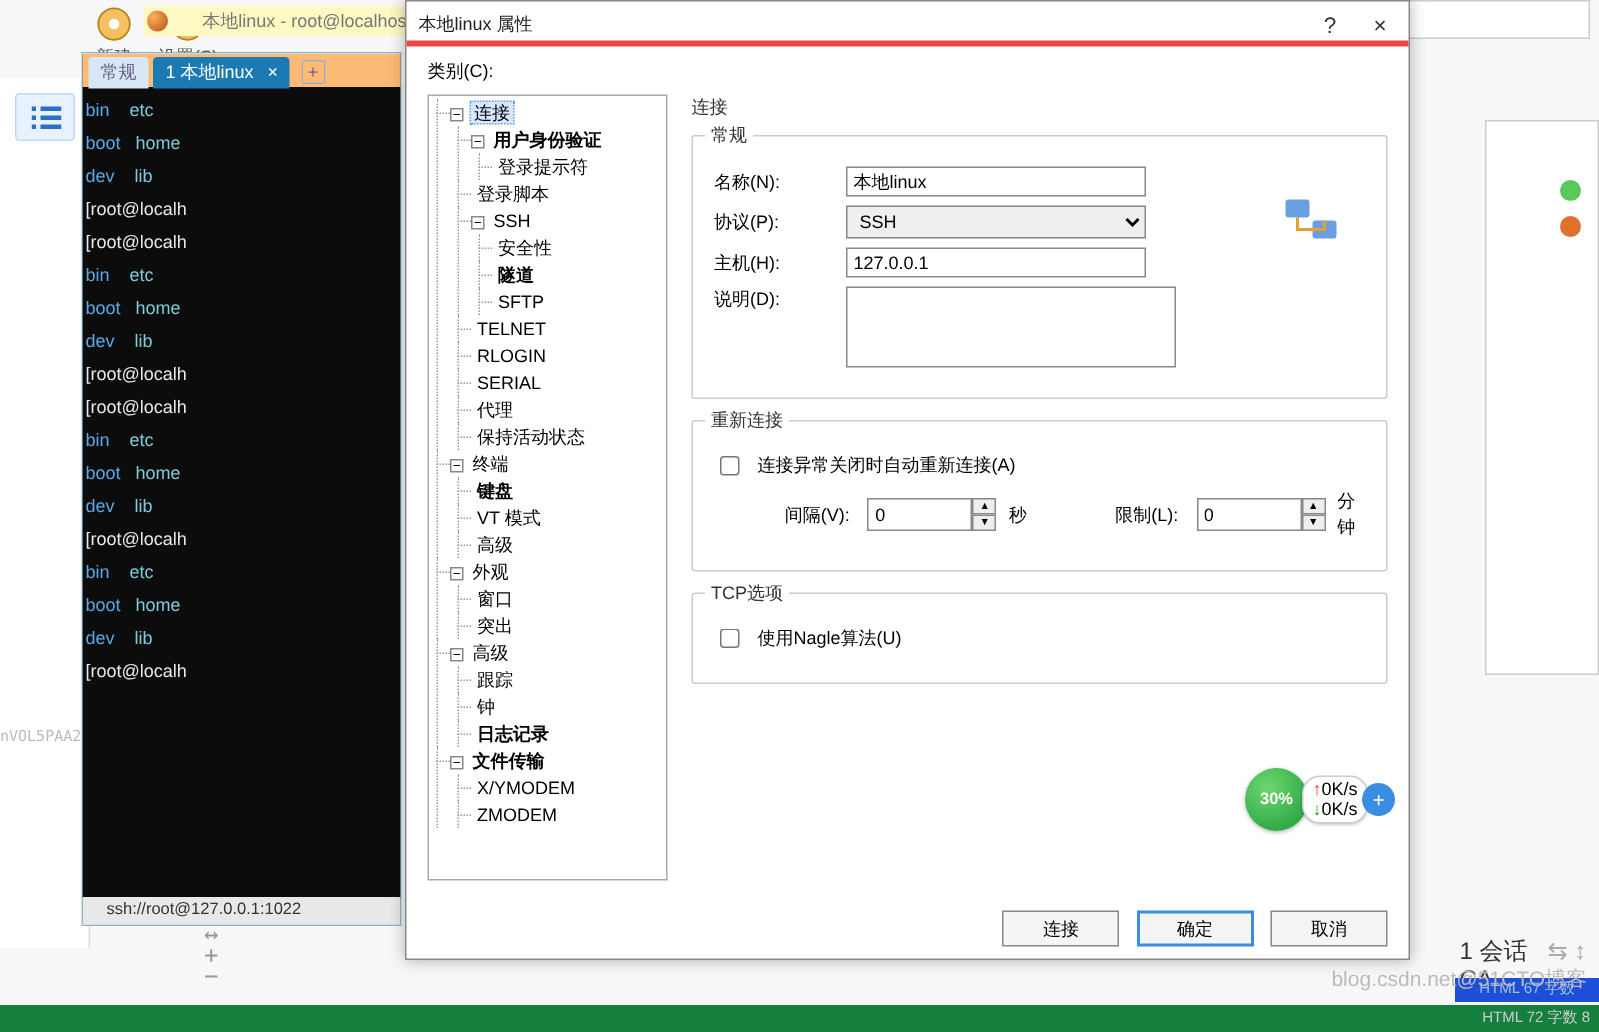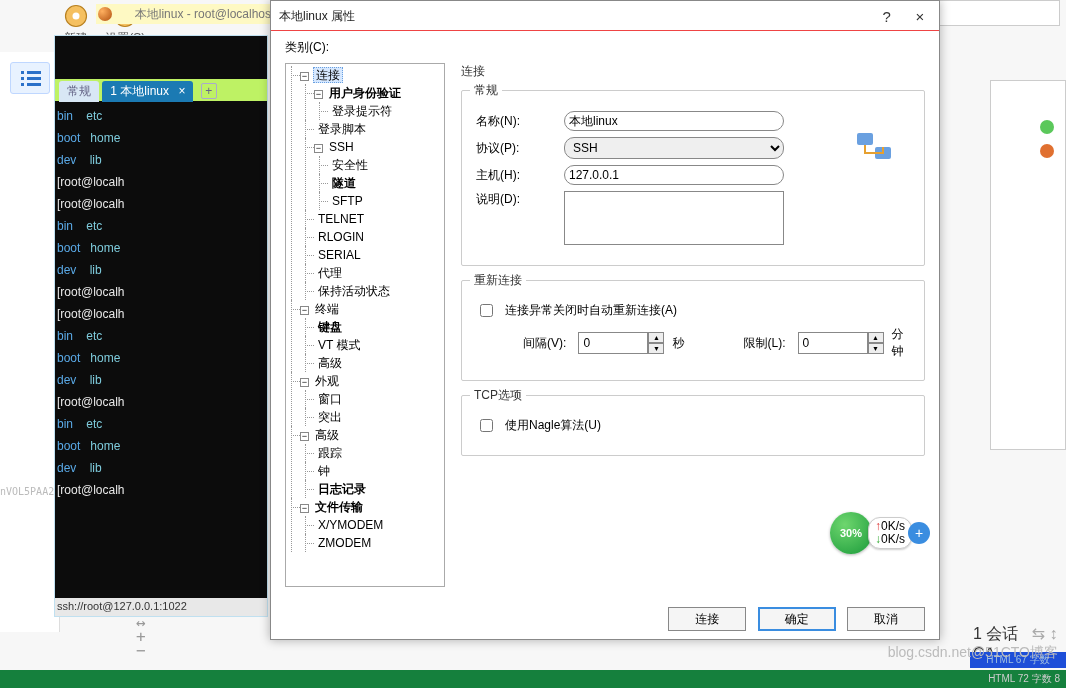--- a/index.html
+++ b/index.html
@@ -25,37 +25,37 @@
   .bg-statusbar2{position:absolute; left:970px; bottom:20px; width:96px; height:16px; background:#1d4ed8; color:#a0c0e0; font-size:10px; line-height:16px; text-align:center;}
 
   .bg-foot{position:absolute; left:963px; bottom:38px; height:26px; color:#333;}
   .bg-foot span{margin-left:10px; font-size:16px;}
   .bg-foot .arrow{color:#aaa;}
 
   .csdn{position:absolute; right:8px; bottom:26px; color:#bbb; font-size:14px;}
 
   
   .term { position:absolute; left:54px; top:35px; width:214px; height:582px; background:#0c0c0c; border:1px solid #c0e0f0;}
-  .term-tabbar{height:22px; background:#bef264; position:relative; padding-left:4px;margin-top:43px;}
+  .term-tabbar{height:22px; background:#fdba74; position:relative; padding-left:4px;}
   .term-tab{display:inline-block; background:#1b7ab3; color:#fff; padding:2px 8px; border-radius:3px 3px 0 0; margin-top:2px; font-size:12px;}
   .term-tab.inactive{background:#d8e7f5; color:#668;}
   .term-add{display:inline-block; border:1px solid #aac; width:16px; height:16px; text-align:center; line-height:14px; color:#668; margin-left:4px; border-radius:2px; cursor:pointer;}
   .term-body{padding:4px 2px; font-family:"Consolas","Courier New",monospace; font-size:16px; line-height:22px; color:#ddd; white-space:pre;}
   .c-blue{color:#5aa9e6;}
   .c-cyan{color:#7ecbdc;}
   .c-prompt{color:#e8e8e8;}
-  .term-status{position:absolute; bottom:0; left:0; right:0; height:18px; background:#e8e8e8; color:#333; font-size:11px; padding:2px 2px;}
+  .term-status{position:absolute; bottom:0; left:0; right:0; height:18px; background:#e8e8e8; color:#333; font-size:11px; padding:2px 16px;}
 
   
   .term-title{position:absolute; left:96px; top:4px; width:175px; height:20px; background:#fef9c3; color:#777; font-size:12px; line-height:20px; padding-left:20px;text-align:right;}
   .term-title::before{content:""; position:absolute; left:2px; top:3px; width:14px; height:14px; border-radius:50%; background:radial-gradient(circle at 30% 30%, #ffb060, #b05010);}
 
   
   .dlg{position:absolute; left:270px; top:0; width:670px; height:640px; background:#fff; border:1px solid #888; box-shadow:0 0 10px rgba(0,0,0,.3);}
-  .dlg-title{height:30px; line-height:30px; padding:0 8px; font-size:13px; color:#222; border-bottom:1px solid #ef4444; position:relative;}
+  .dlg-title{height:30px; line-height:30px; padding:0 8px; font-size:13px; color:#222; border-bottom:4px solid #ef4444; position:relative;}
   .dlg-title .tbtns{position:absolute; right:4px; top:2px;}
   .dlg-title .tb{display:inline-block; width:30px; height:24px; text-align:center; line-height:24px; font-size:15px; color:#333; cursor:pointer;}
   .dlg-body{position:absolute; top:30px; bottom:40px; left:0; right:0; padding:8px 14px;}
   .cat-label{font-size:12px; margin-bottom:4px;}
 
   .tree{position:absolute; left:14px; top:32px; width:160px; bottom:12px; border:1px solid #aaa; background:#fff; overflow:auto; padding:2px;}
   .tree ul{list-style:none; margin:0; padding-left:14px;}
   .tree li{line-height:18px; white-space:nowrap; position:relative;}
   .tree li::before{content:""; position:absolute; left:-11px; top:0; bottom:0; border-left:1px dotted #999;}
   .tree li > .node::before{content:""; position:absolute; left:-11px; top:9px; width:9px; border-top:1px dotted #999;}
@@ -65,21 +65,21 @@
   .tree .node.bold{font-weight:bold;}
 
   .panel{position:absolute; left:190px; top:28px; right:14px; bottom:12px;}
   .panel h4{font-size:12px; font-weight:normal; color:#333; margin:4px 0 10px 0;}
   .group{border:1px solid #ccc; border-radius:2px; padding:14px 14px 14px 14px; margin:10px 0 14px 0; position:relative;}
   .group > legend,.group > .legendlab{position:absolute; top:-9px; left:8px; background:#fff; padding:0 4px; color:#333;}
   .row{display:flex; align-items:center; margin:6px 0; gap:8px;}
   .row label{flex:0 0 80px;}
   .row input[type=text], .row select, .row textarea{border:1px solid #888; padding:2px 4px; font-size:12px;}
   .row select{height:22px;}
-  .row .w220{width:220px;border-radius:10px;}
+  .row .w220{width:200px;}
   .spin{display:inline-flex; align-items:stretch;}
   .spin input{width:70px; border:1px solid #888; padding:2px 4px;}
   .spin .sp{display:flex; flex-direction:column;}
   .spin .sp button{width:16px; height:11px; border:1px solid #888; background:#eee; font-size:7px; line-height:7px; padding:0; cursor:pointer;}
   textarea.desc{width:220px; height:54px; resize:none;}
   .chk{margin-right:4px;}
   .row.inline label{flex:0 0 auto; margin-right:4px;margin-left:12px;}
   .row.inline .gaps{width:40px;}
   .row.inline .unit{width:30px;}
   .row.inline .spread{width:44px;}

